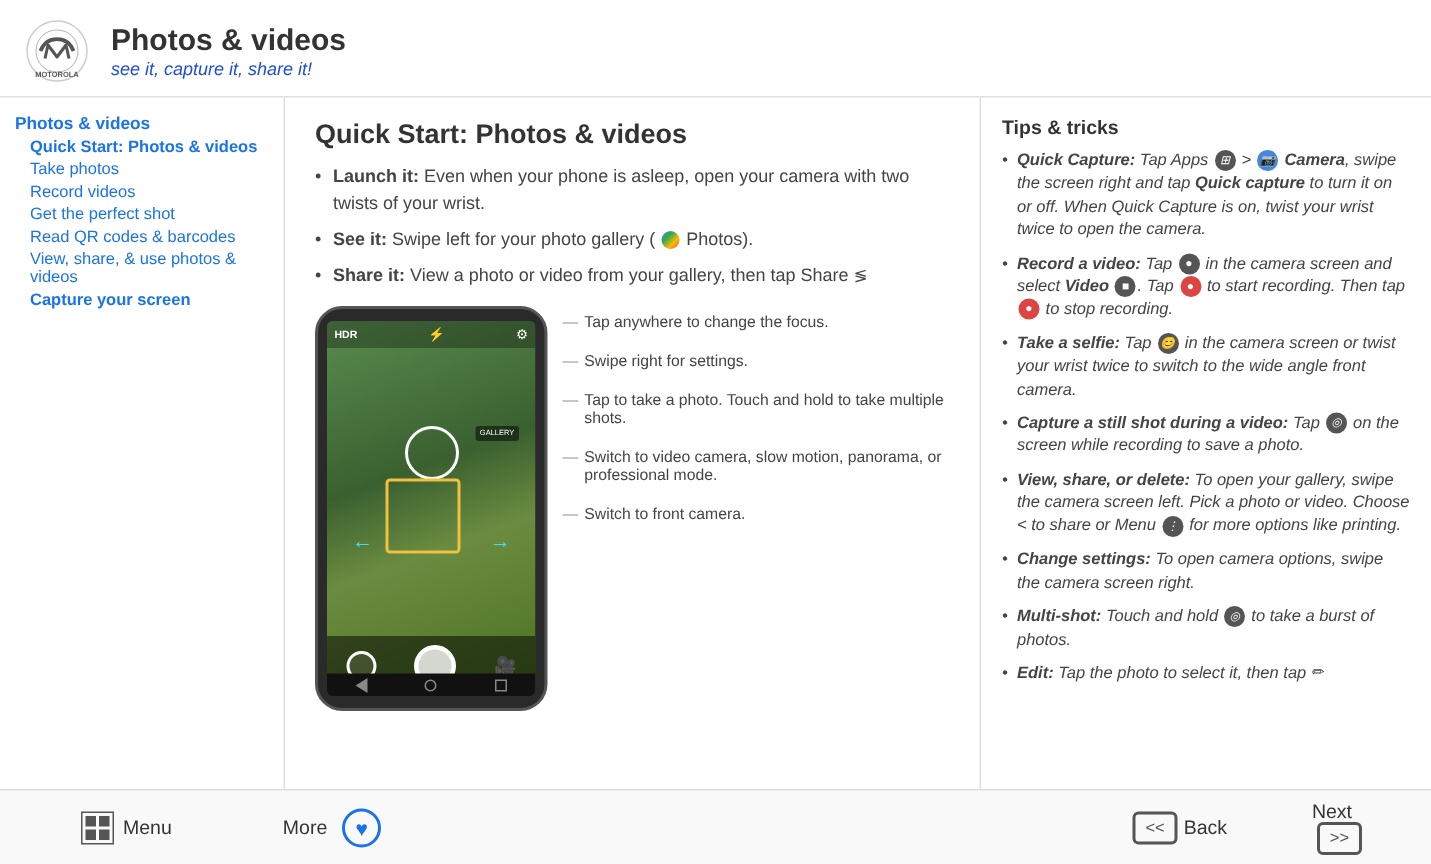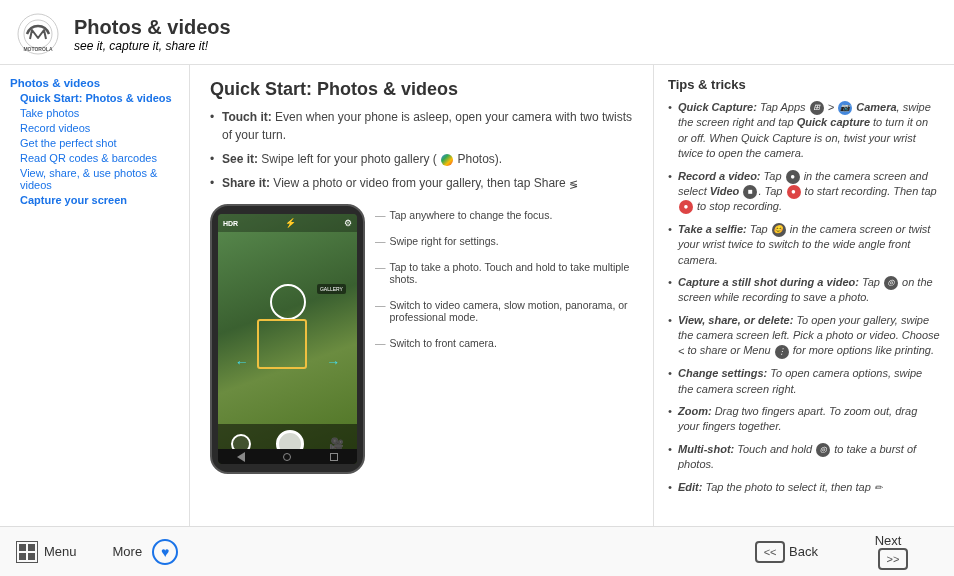--- a/index.html
+++ b/index.html
@@ -28,21 +28,21 @@
       margin-right: 14px;
       flex-shrink: 0;
     }
     .header-text h1 {
       font-size: 20px;
       font-weight: bold;
       color: #333;
     }
     .header-text p {
       font-size: 12px;
-      color: #000000;
+      color: #1d4ed8;
       font-style: italic;
     }
 
     
     .main-layout {
       display: flex;
       flex: 1;
       overflow: hidden;
     }
 
@@ -356,20 +356,21 @@
       border-top: 1px solid #ddd;
       padding: 6px 16px;
       flex-shrink: 0;
       background: #f9f9f9;
     }
     .bottom-btn {
       display: flex;
       align-items: center;
       margin-right: 30px;
       cursor: pointer;
+      margin-left: 38px;
     }
     .bottom-btn-label {
       font-size: 13px;
       color: #333;
       margin-right: 6px;
     }
     .bottom-icon-grid {
       display: grid;
       grid-template-columns: 1fr 1fr;
       grid-template-rows: 1fr 1fr;
@@ -453,22 +454,22 @@
     <a class="sidebar-item-secondary">Get the perfect shot</a>
     <a class="sidebar-item-secondary">Read QR codes &amp; barcodes</a>
     <a class="sidebar-item-secondary">View, share, &amp; use photos &amp; videos</a>
     <a class="sidebar-item-secondary sidebar-item-active">Capture your screen</a>
   </div>
 
   <div class="center-content">
     <h2>Quick Start: Photos &amp; videos</h2>
     <ul class="bullet-list">
       <li>
-        <strong>Touch it:</strong>
-        <span> Even when your phone is asleep, open your camera with two twists of your turn.</span>
+        <strong>Launch it:</strong>
+        <span> Even when your phone is asleep, open your camera with two twists of your wrist.</span>
       </li>
       <li>
         <strong>See it:</strong>
         <span> Swipe left for your photo gallery ( <span class="photos-icon"></span> Photos).</span>
       </li>
       <li>
         <strong>Share it:</strong>
         <span> View a photo or video from your gallery, then tap Share <span class="share-icon">≶</span></span>
       </li>
     </ul>
@@ -540,23 +541,20 @@
       <li>
         <strong>Capture a still shot during a video:</strong> Tap <span class="inline-icon">◎</span> on the screen while recording to save a photo.
       </li>
       <li>
         <strong>View, share, or delete:</strong> To open your gallery, swipe the camera screen left. Pick a photo or video. Choose <span class="share-icon">&lt;</span> to share or Menu <span class="inline-icon">⋮</span> for more options like printing.
       </li>
       <li>
         <strong>Change settings:</strong> To open camera options, swipe the camera screen right.
       </li>
       <li>
-        <strong>Zoom:</strong> Drag two fingers apart. To zoom out, drag your fingers together.
-      </li>
-      <li>
         <strong>Multi-shot:</strong> Touch and hold <span class="inline-icon">◎</span> to take a burst of photos.
       </li>
       <li>
         <strong>Edit:</strong> Tap the photo to select it, then tap <span class="pencil-icon">✏</span>
       </li>
 
     </ul>
   </div>
 
 </div>

